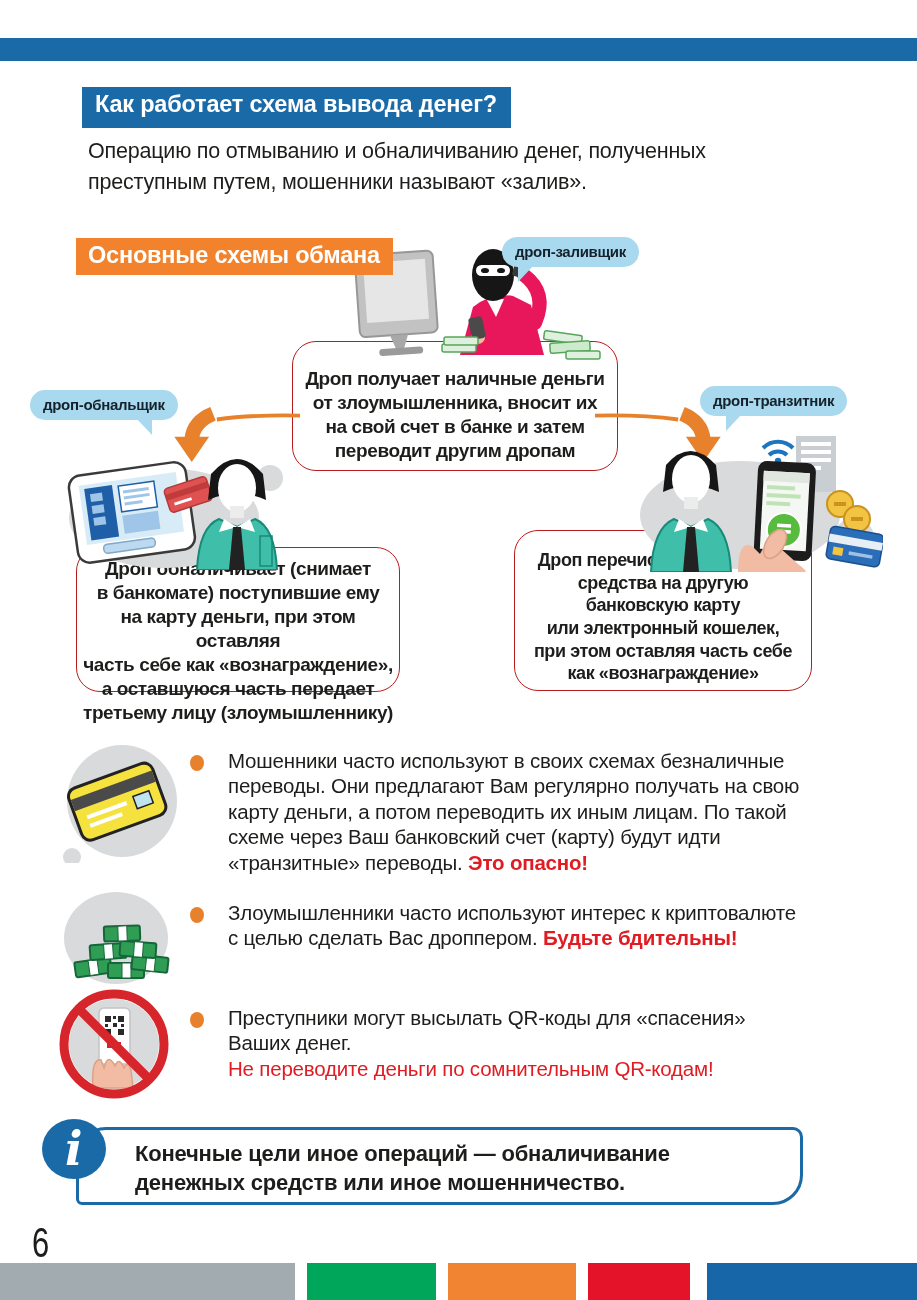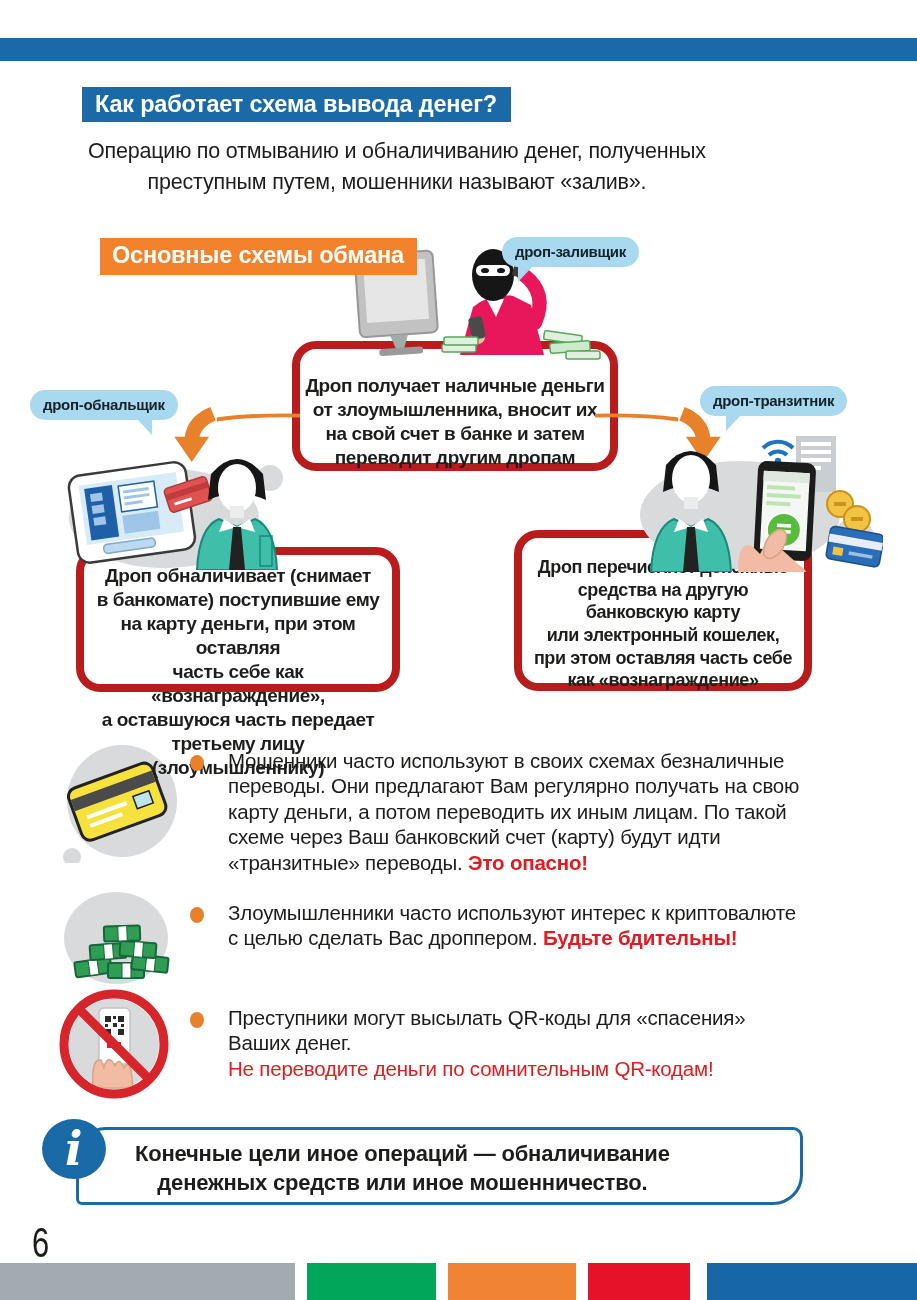--- a/index.html
+++ b/index.html
@@ -1,41 +1,41 @@
 <!DOCTYPE html>
 <html><head>
 <meta charset="utf-8">
 <style>
   html,body{margin:0;padding:0;}
   body{font-family:"Liberation Sans",sans-serif;background:#ffffff;}
   .page{position:relative;width:917px;height:1300px;background:#ffffff;overflow:hidden;}
   .abs{position:absolute;}
-  .preline{white-space:pre-line;text-align:center;}
+  .preline{white-space:pre-line;}
 
   .top-bar{left:0;top:38px;width:917px;height:23px;background:#1a6aa8;}
 
   .page-title{left:82px;top:87px;background:#1a6aa8;color:#ffffff;
-    font-size:23.5px;font-weight:bold;padding:4px 14px 4px 13px;letter-spacing:-0.2px;}
+    font-size:23.5px;font-weight:bold;padding:4px 14px 10px 13px;letter-spacing:-0.2px;}
 
   .intro{left:88px;top:136px;font-size:21.5px;color:#1d1d1b;line-height:1.42;letter-spacing:-0.2px;}
 
-  .section-title{left:100px;top:238px;background:#f2822c;color:#ffffff;
+  .section-title{left:76px;top:238px;background:#f2822c;color:#ffffff;
     font-size:23.5px;font-weight:bold;padding:4px 13px 6px 12px;letter-spacing:-0.2px;z-index:3;}
 
   .bubble{background:#a9d9ef;border-radius:17px;padding:6px 13px 7px;
     font-size:15px;font-weight:bold;color:#15222b;letter-spacing:-0.3px;z-index:5;}
   .bubble .tail{position:absolute;width:0;height:0;}
   .bubble-top{left:502px;top:237px;}
   .bubble-top .tail{left:16px;bottom:-15px;border-top:17px solid #a9d9ef;border-right:16px solid transparent;}
   .bubble-left{left:30px;top:390px;}
   .bubble-left .tail{right:26px;bottom:-15px;border-top:17px solid #a9d9ef;border-left:16px solid transparent;}
   .bubble-right{left:700px;top:386px;}
   .bubble-right .tail{left:26px;bottom:-15px;border-top:17px solid #a9d9ef;border-right:16px solid transparent;}
 
-  .scheme-box{background:#ffffff;border:8px solid #b91c1c;border-radius:24px;
+  .scheme-box{background:#ffffff;border:1px solid #b91c1c;border-radius:24px;
     text-align:center;font-weight:bold;color:#1d1d1b;letter-spacing:-0.4px;z-index:1;box-sizing:border-box;}
   .box-center{left:292px;top:341px;width:326px;height:130px;font-size:19px;line-height:1.27;padding-top:25px;}
   .box-left{left:76px;top:547px;width:324px;height:145px;font-size:19px;line-height:1.26;padding-top:9px;}
   .box-right{left:514px;top:530px;width:298px;height:161px;font-size:18px;line-height:1.26;padding-top:18px;}
 
   .illus{z-index:2;}
   .arrow{z-index:2;}
 
   .bullet-dot{width:14px;height:16px;border-radius:50%;background:#e8812c;z-index:1;}
   .dot1{left:190px;top:755px;}

